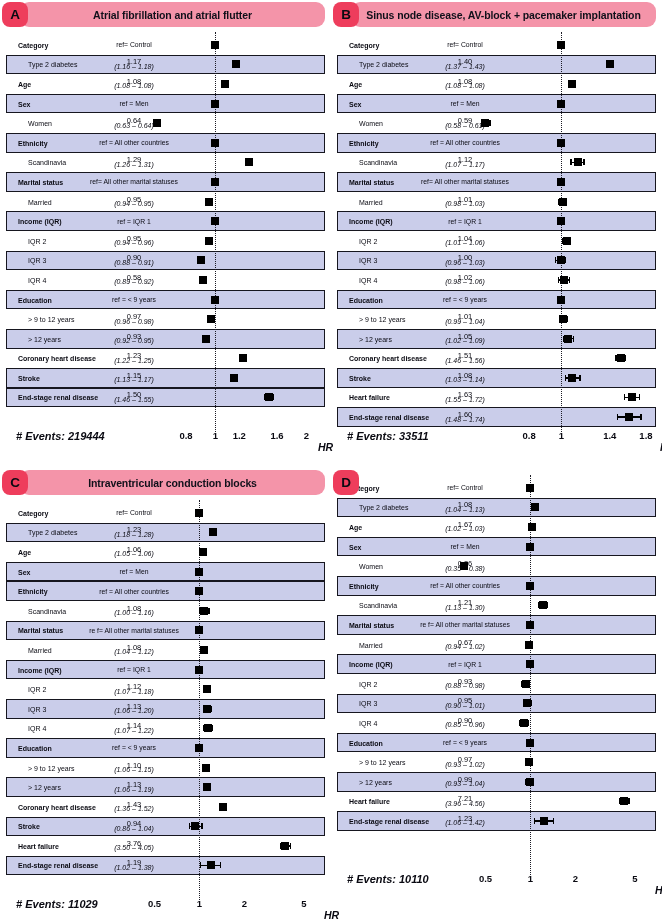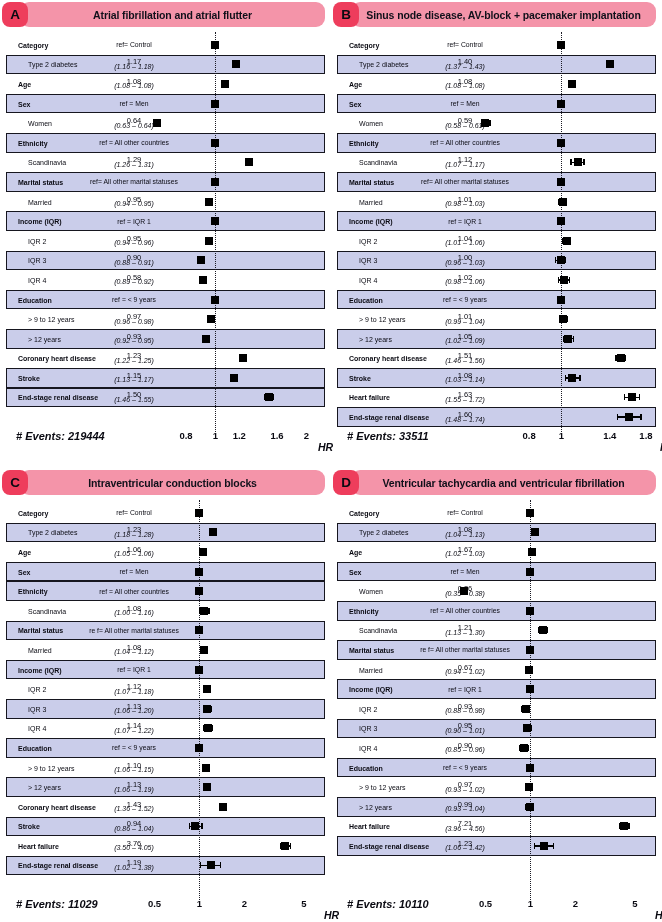--- a/index.html
+++ b/index.html
@@ -766,23 +766,20 @@
         <div class="events"># Events: 11029</div>
         <span class="tick" style="left: 148.487px;">0.5</span>
         <span class="tick" style="left: 193.487px;">1</span>
         <span class="tick" style="left: 238.487px;">2</span>
         <span class="tick" style="left: 297.974px;">5</span>
         <span class="hrlabel" style="left: 318px;">HR</span>
       </div>
     </div>
     <div class="panel">
       <div class="badge">D</div>
-      <div class="titlebar">
-        <div class="title">Ventricular tachycardia and ventricular fibrillation</div>
-      </div>
       <div class="rows" style="height: 392px;">
         <div class="refline" style="left: 193.487px; height: 400px;"></div>
         <div class="row">
           <div class="lbl bold">Category</div>
           <div class="ctr">
             <span class="ref-text">ref= Control</span>
           </div>
           <div class="plot" style="left: 134px; width: 180px;">
             <div class="marker" style="left: 55.4868px;"></div>
           </div>

